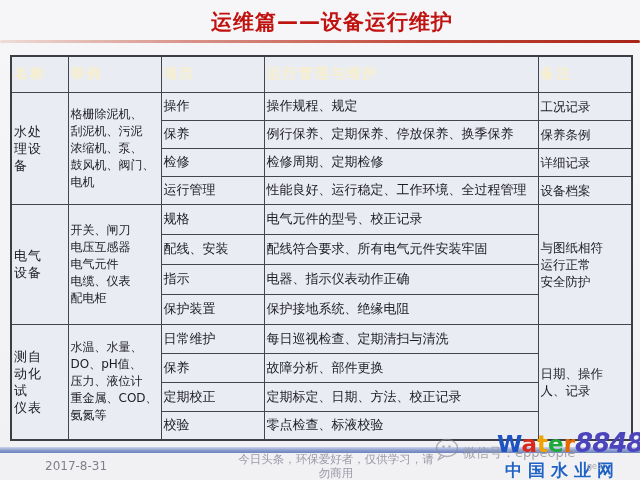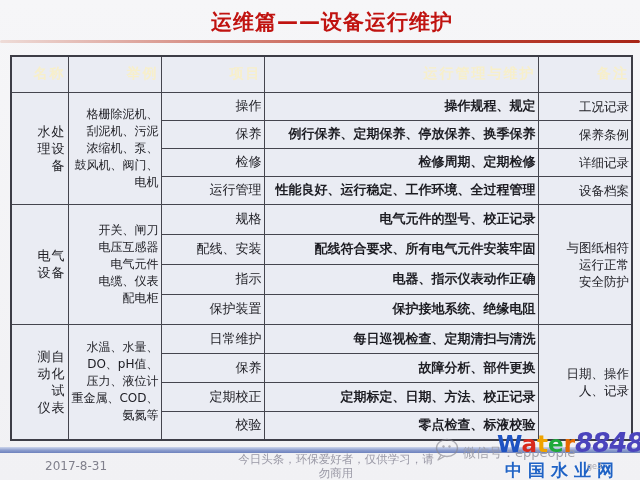--- a/index.html
+++ b/index.html
@@ -26,35 +26,35 @@
   }
 
   
   table.main {
     position: absolute; left: 10px; top: 55px;
     width: 621px; border-collapse: collapse; table-layout: fixed;
     border: 2px solid #3d3d46;
   }
   table.main td, table.main th {
     border: 1px solid #45454e;
-    text-align: right; vertical-align: middle;
+    text-align: left; vertical-align: middle;
     background: #eaecf3;
     padding: 1px 2px;
   }
   th.hdr {
     background: #4a80c4;
     color: #f7efcb;
     font-size: 14px; font-weight: bold;
     height: 36px; letter-spacing: 2px;
     border-color: #35353e;
   }
   td.name-cell { font-size: 13px; white-space: pre-line; line-height: 17px; letter-spacing: 1px; }
   td.ex-cell   { font-size: 12px; white-space: pre-line; line-height: 17px; }
   td.item-cell { font-size: 13px; height: 28px; }
-  td.content-cell { font-size: 13px; font-weight: bold; }
+  td.content-cell { font-size: 13px; }
   td.note-cell { font-size: 12.5px; white-space: pre-line; line-height: 17px; }
   tr.g2 td.item-cell { height: 30px; margin-left: 8px; }
   tr.g3 td.item-cell { height: 29px; }
 
   
   .bottom-bar {
     position: absolute; left: 0; top: 447px; width: 100%; height: 6px;
     background: linear-gradient(#cdd6ec, #8b9ccd 55%, #6d82bd);
   }
   .footer-date {

